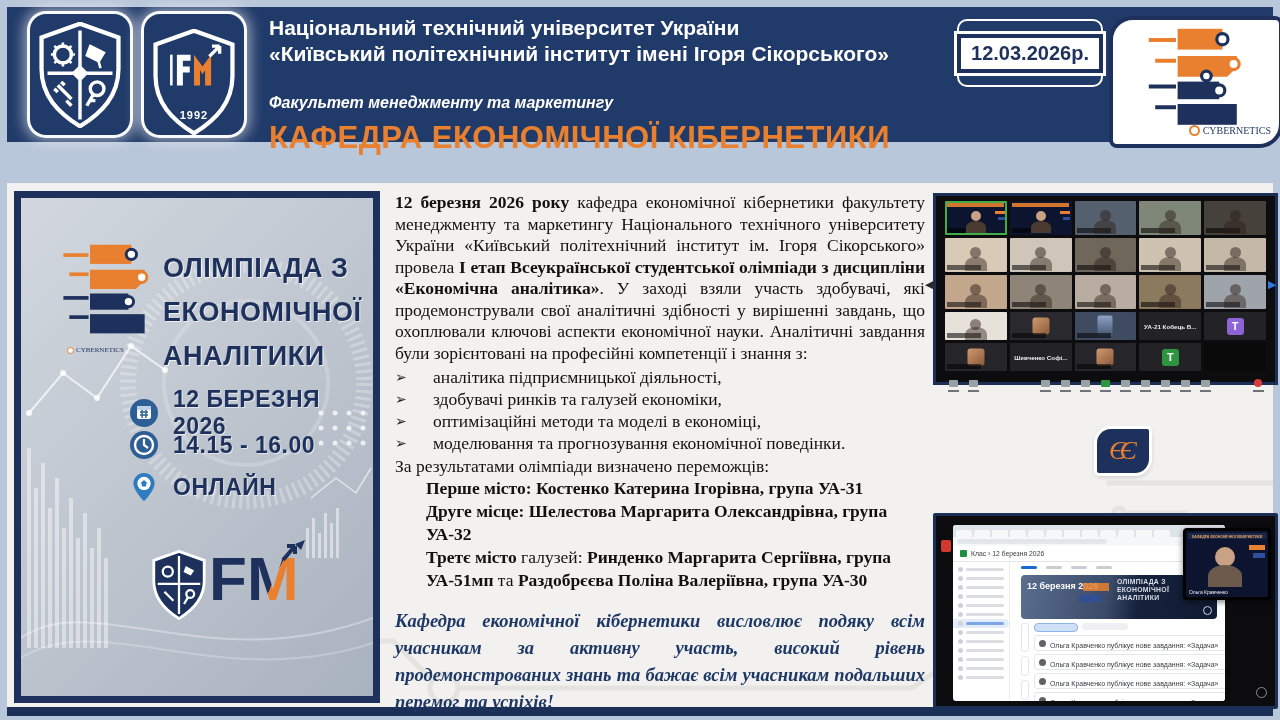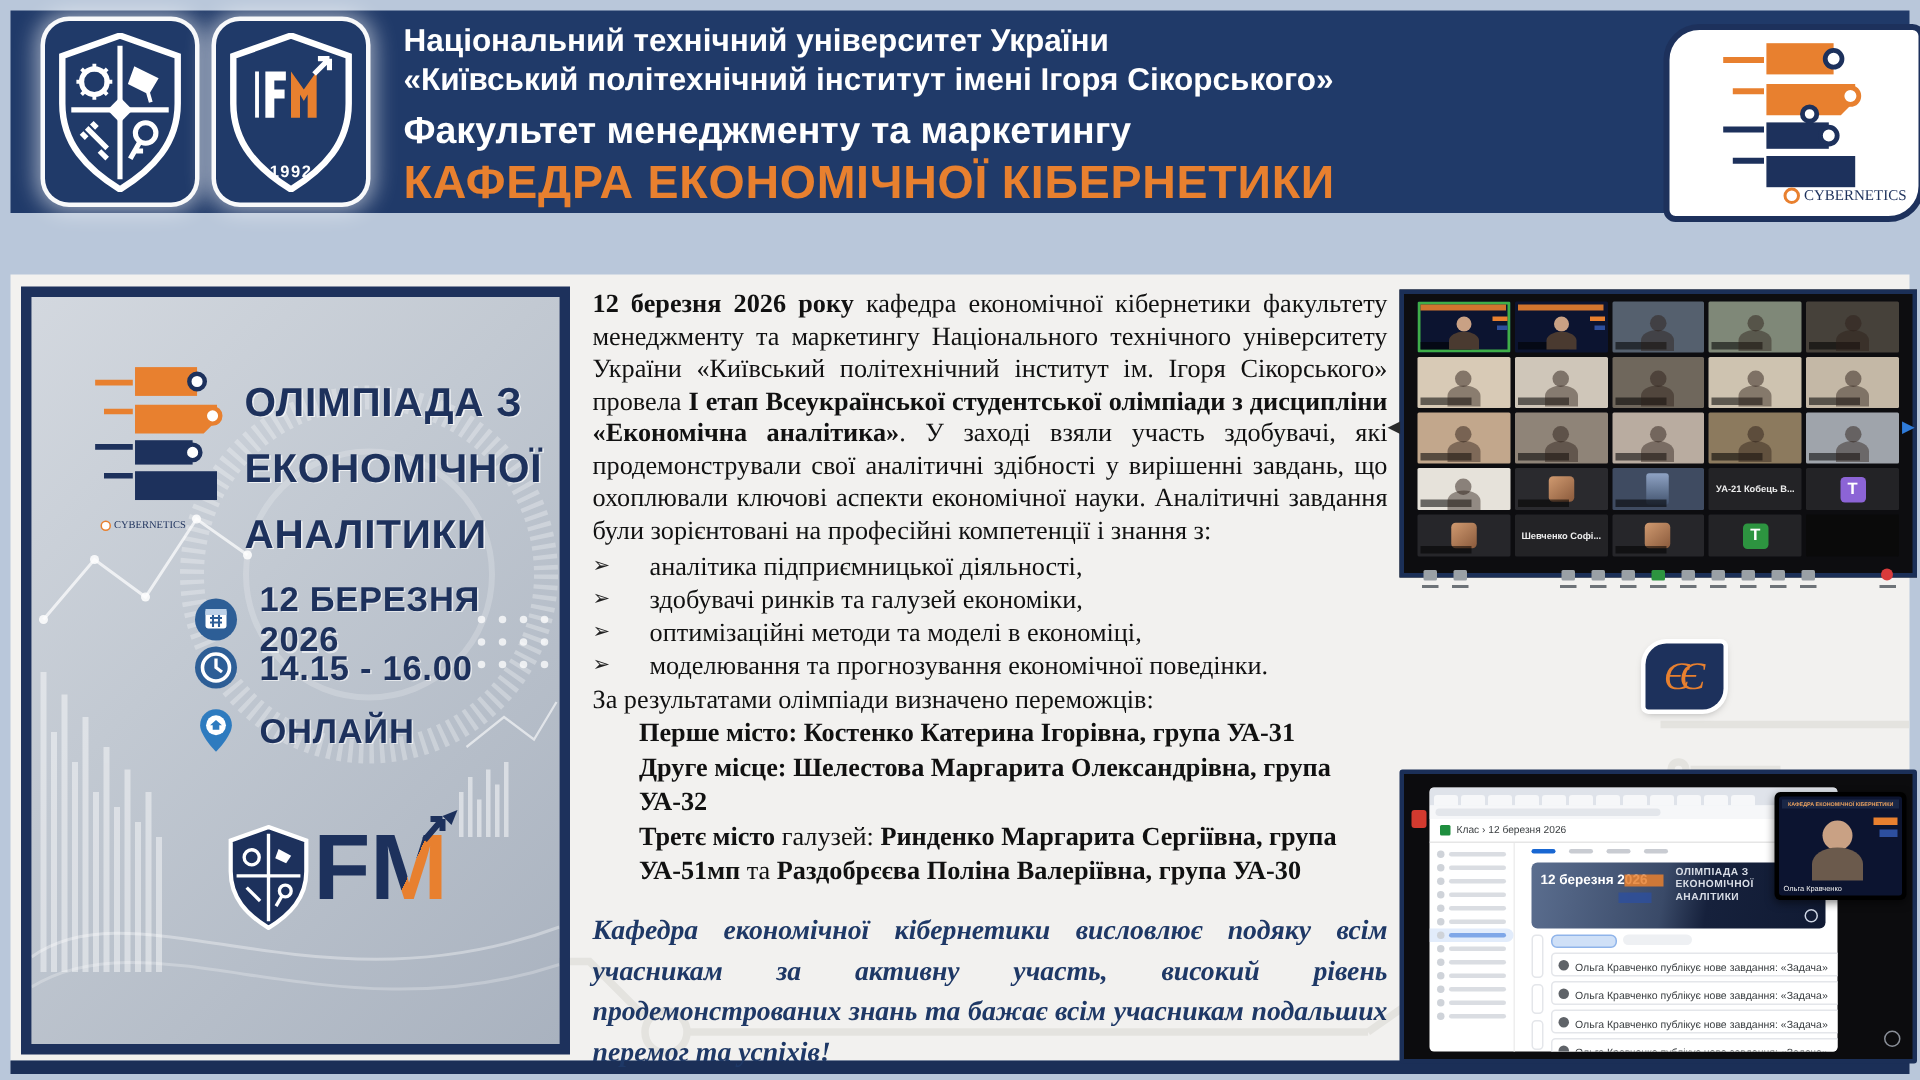--- a/index.html
+++ b/index.html
@@ -3,27 +3,27 @@
 <meta charset="utf-8">
 <style>
   html,body{margin:0;padding:0;background:#8897a8;}
   #page{position:relative;width:1280px;height:720px;background:#b9c7da;overflow:hidden;
         font-family:"Liberation Sans",sans-serif;}
   
   .header{position:absolute;left:7px;top:7px;width:1266px;height:135px;background:#203a69;}
   .logo-card{position:absolute;top:7px;width:100px;height:121px;border-radius:16px;
              box-shadow:0 0 0 3px rgba(255,255,255,.95),0 0 14px 6px rgba(255,255,255,.55);
              background:#203a69;display:flex;align-items:center;justify-content:center;}
-  .logo-kpi{left:23px;} .logo-fmm{left:137px;}
+  .logo-kpi{left:23px;} .logo-fmm{left:137px;align-items:flex-end;}
   .fmm-year{position:absolute;bottom:14px;width:100%;text-align:center;color:#fff;
             font-size:11px;font-weight:bold;letter-spacing:1px;}
   .hgroup{position:absolute;left:262px;top:8px;width:700px;color:#fff;font-weight:bold;}
   .hline1{font-size:21px;line-height:26px;}
   .hline2{font-size:21px;line-height:26px;}
-  .hline3{font-size:25px;line-height:24px;margin-top:8px;}
+  .hline3{font-size:16px;line-height:24px;margin-top:24px;font-style:italic;}
   .hdept{font-size:31px;line-height:36px;margin-top:5px;color:#e8802f;letter-spacing:.5px;}
   .date-wrap{position:absolute;left:950px;top:12px;width:142px;height:64px;border:2px solid #fff;
              border-radius:10px;background:#203a69;display:flex;align-items:center;justify-content:center;}
   .date-box{background:#fff;border:4px solid #1d315c;box-shadow:0 0 0 3px #fff;
             padding:4px 10px;font-size:20px;font-weight:bold;color:#1d315c;}
   .cyb-card{position:absolute;left:1102px;top:9px;width:166px;height:124px;background:#fff;
             border:4px solid #1d315c;border-radius:24px 8px 24px 8px;overflow:hidden;}
   .cyb-card svg{position:absolute;left:28px;top:4px;}
   .cyb-label{position:absolute;right:8px;bottom:8px;display:flex;align-items:center;gap:3px;
              font-family:"Liberation Serif",serif;font-size:10px;color:#1d315c;}
@@ -203,20 +203,23 @@
         <path d="M68 32 l12 -12 M80 20 h-9 M80 20 v9" stroke="#fff" stroke-width="4" fill="none"></path>
       </svg>
       <div class="fmm-year">1992</div>
     </div>
     <div class="hgroup">
       <div class="hline1">Національний технічний університет України</div>
       <div class="hline2">«Київський політехнічний інститут імені Ігоря Сікорського»</div>
       <div class="hline3">Факультет менеджменту та маркетингу</div>
       <div class="hdept">КАФЕДРА ЕКОНОМІЧНОЇ КІБЕРНЕТИКИ</div>
     </div>
+    <div class="date-wrap">
+      <div class="date-box">12.03.2026р.</div>
+    </div>
     <div class="cyb-card">
       <svg width="110" height="112" viewBox="0 0 130 140">
         <g stroke-width="5" fill="none">
           <path d="M6 20 H40" stroke="#e8802f"></path>
             <path d="M14 46 H40" stroke="#e8802f"></path>
           <path d="M6 78 H40" stroke="#1d315c"></path>
             <path d="M14 104 H40" stroke="#1d315c"></path>
         </g>
         <rect x="42" y="6" width="56" height="26" fill="#e8802f"></rect>
         <path d="M42 40 h74 v14 l-12 12 h-62 z" fill="#e8802f"></path>

